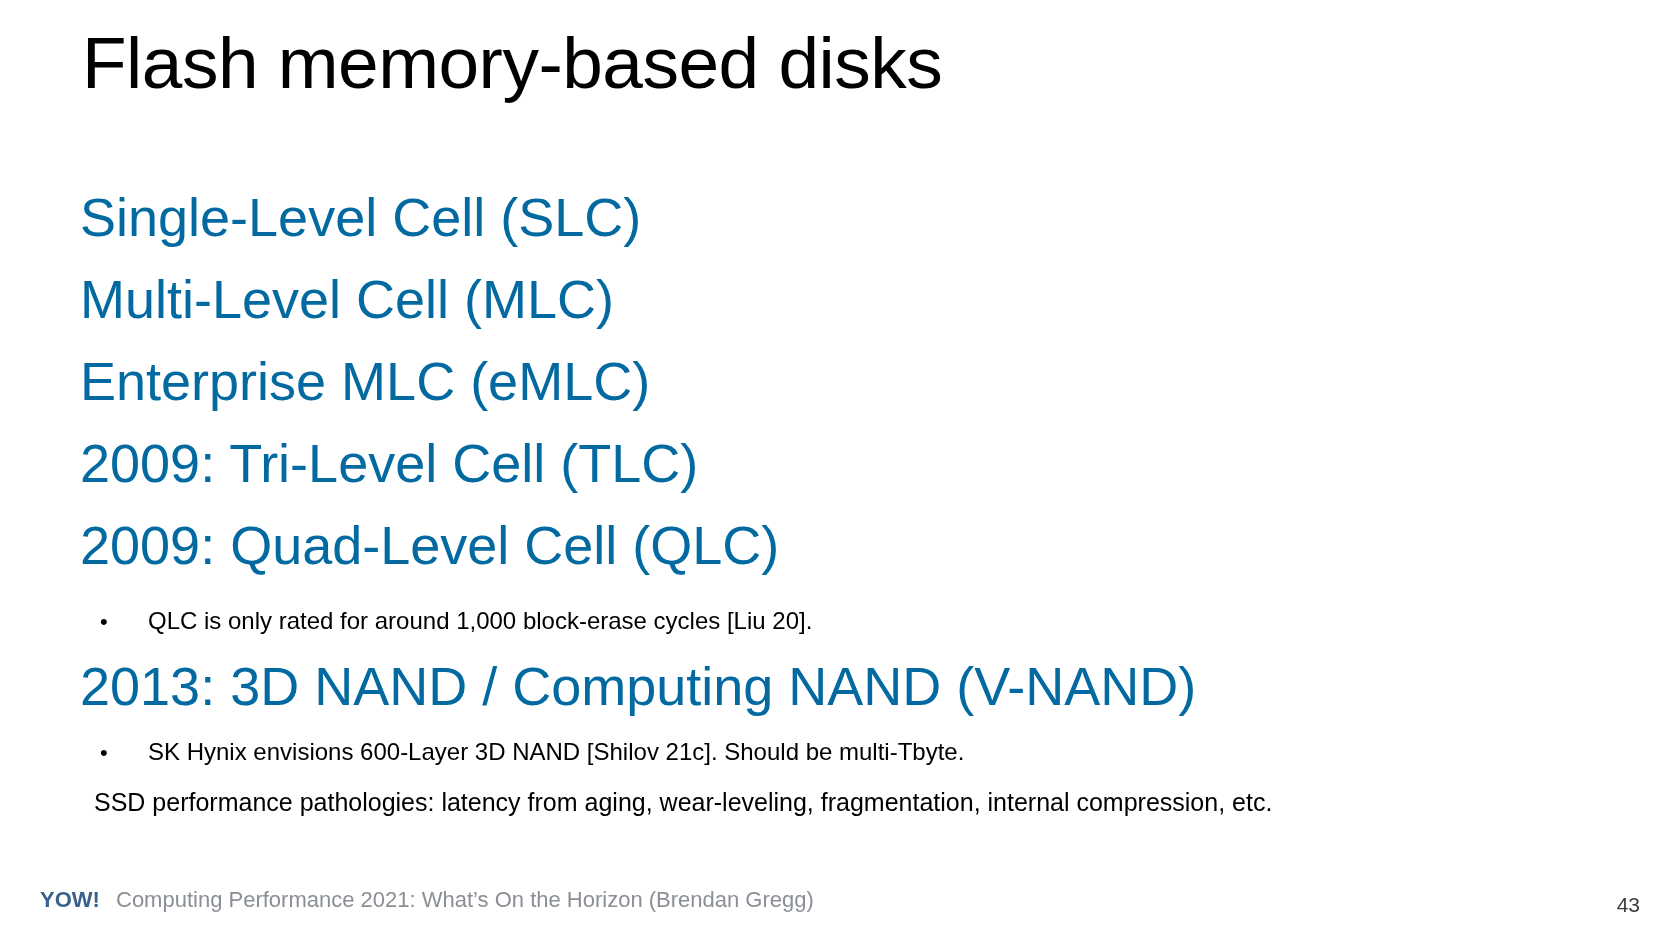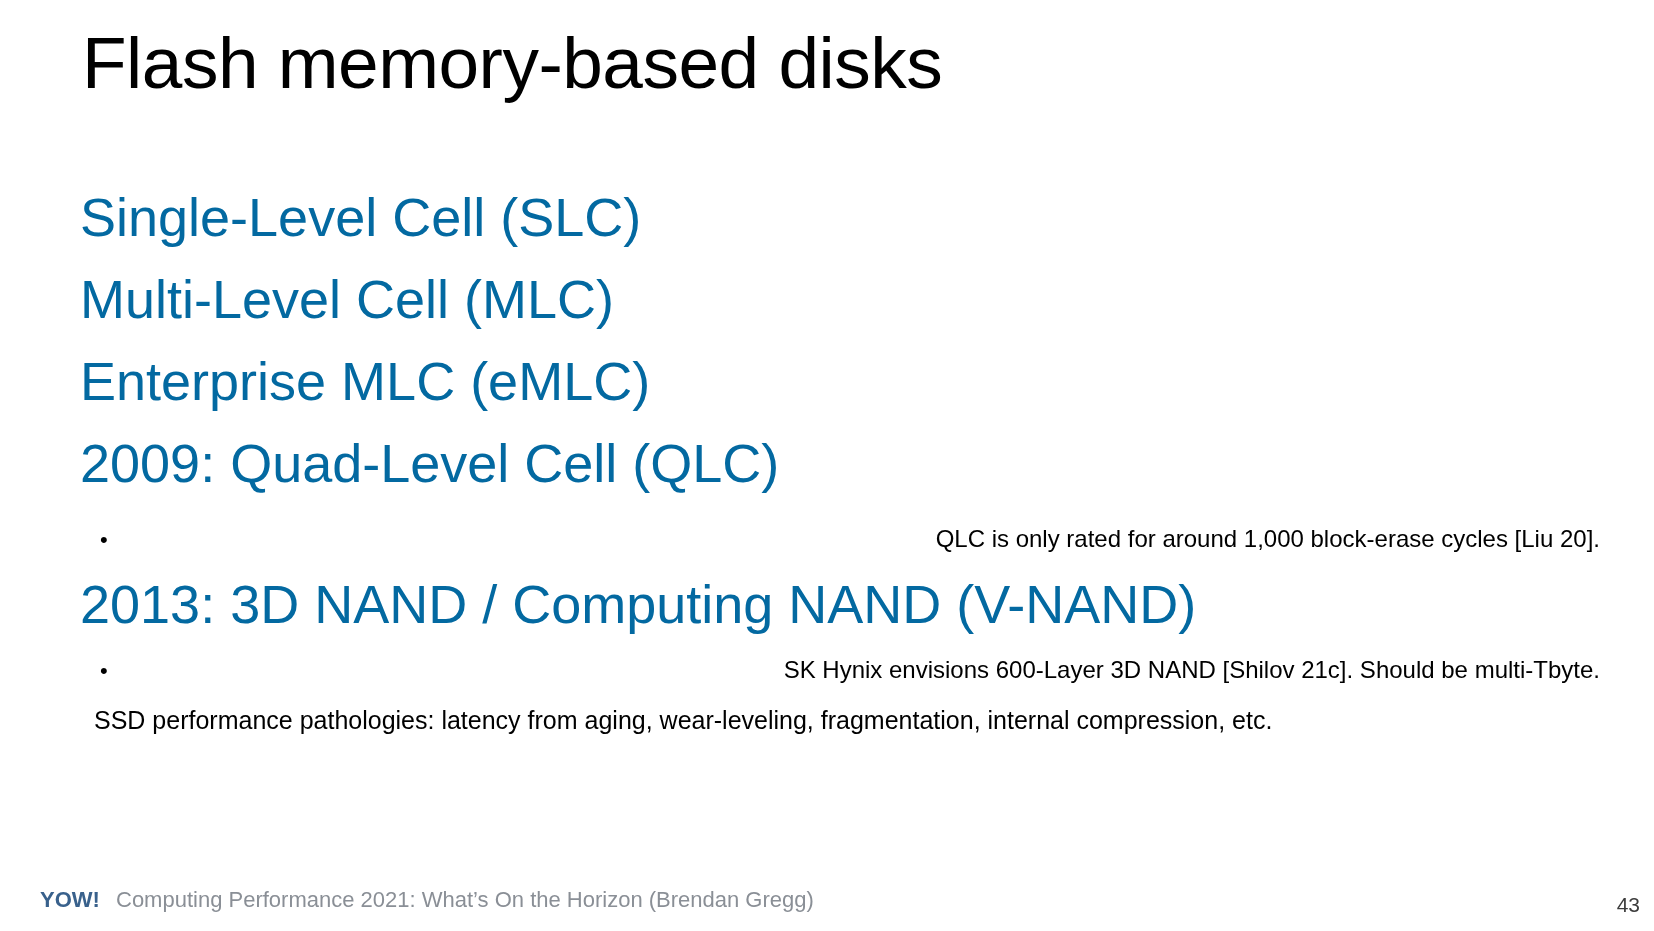--- a/index.html
+++ b/index.html
@@ -60,21 +60,20 @@
     flex: 0 0 68px;
     text-align: left;
     padding-left: 20px;
     box-sizing: border-box;
     font-size: 22px;
     line-height: 34px;
   }
   .bullet-text {
     flex: 1 1 auto;
     white-space: nowrap;
-    text-align: right;
   }
 
   .plain-line {
     font-size: 25px;
     line-height: 36px;
     color: #000000;
     white-space: nowrap;
     margin-top: 14px;
     margin-left: 14px;
   }
@@ -123,20 +122,21 @@
   <div class="slide-title">Flash memory-based disks</div>
 
   <div class="body-area">
 
     <div class="level1">Single-Level Cell (SLC)</div>
 
     <div class="level1">Multi-Level Cell (MLC)</div>
 
     <div class="level1">Enterprise MLC (eMLC)</div>
 
+    <div class="level1">2009: Tri-Level Cell (TLC)</div>
 
     <div class="level1">2009: Quad-Level Cell (QLC)</div>
 
     <div class="gap-after-qlc"></div>
 
     <div class="bullet-row">
       <span class="bullet-marker">•</span>
       <span class="bullet-text">QLC is only rated for around 1,000 block-erase cycles [Liu 20].</span>
     </div>
 

